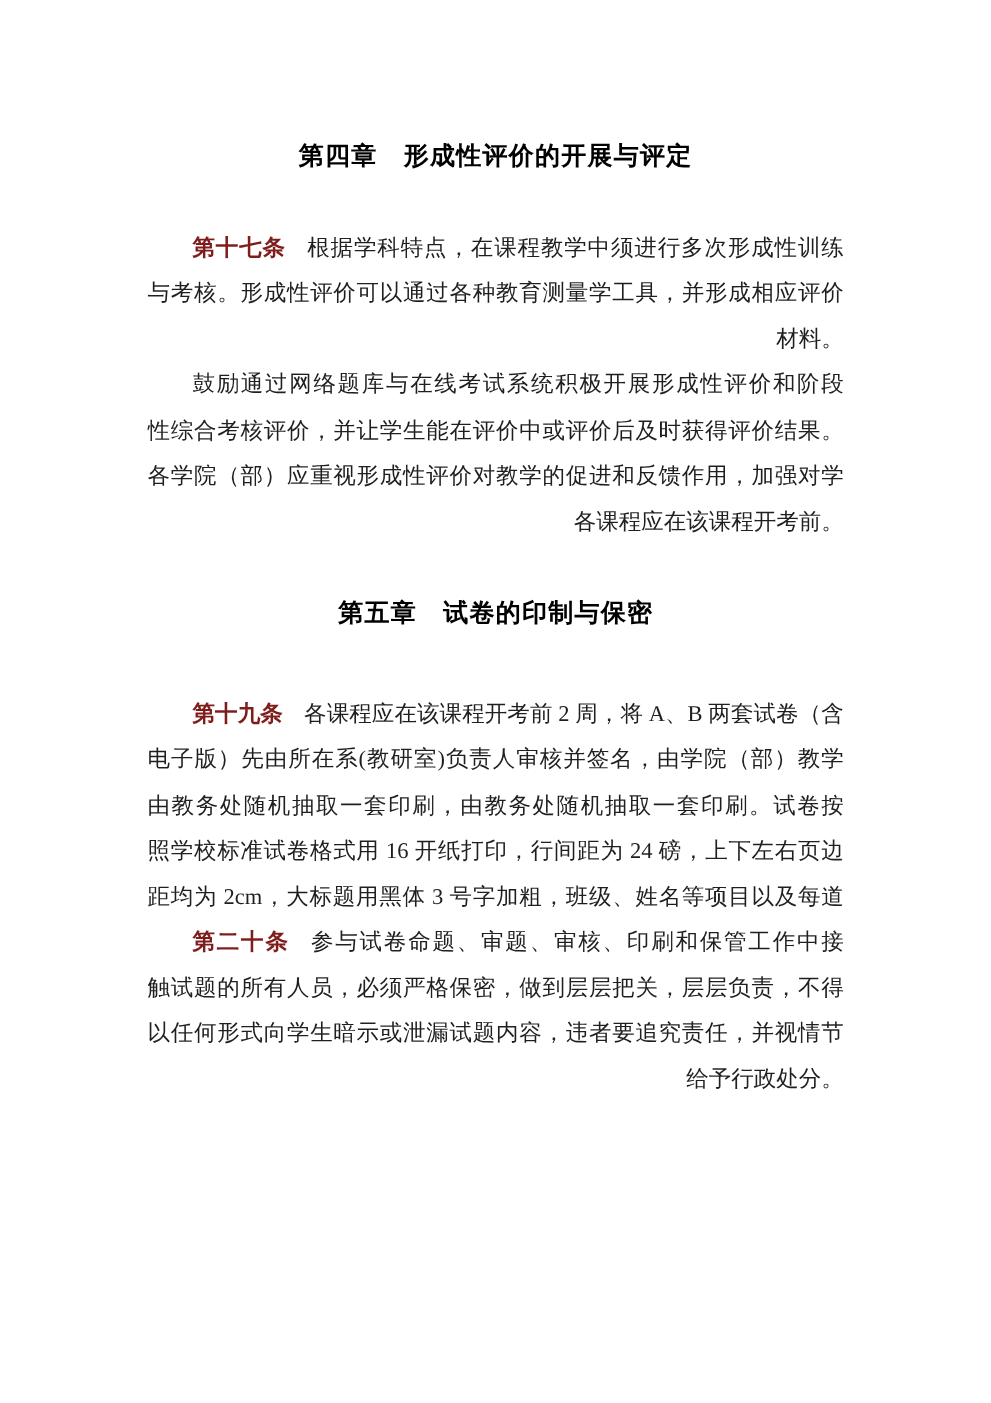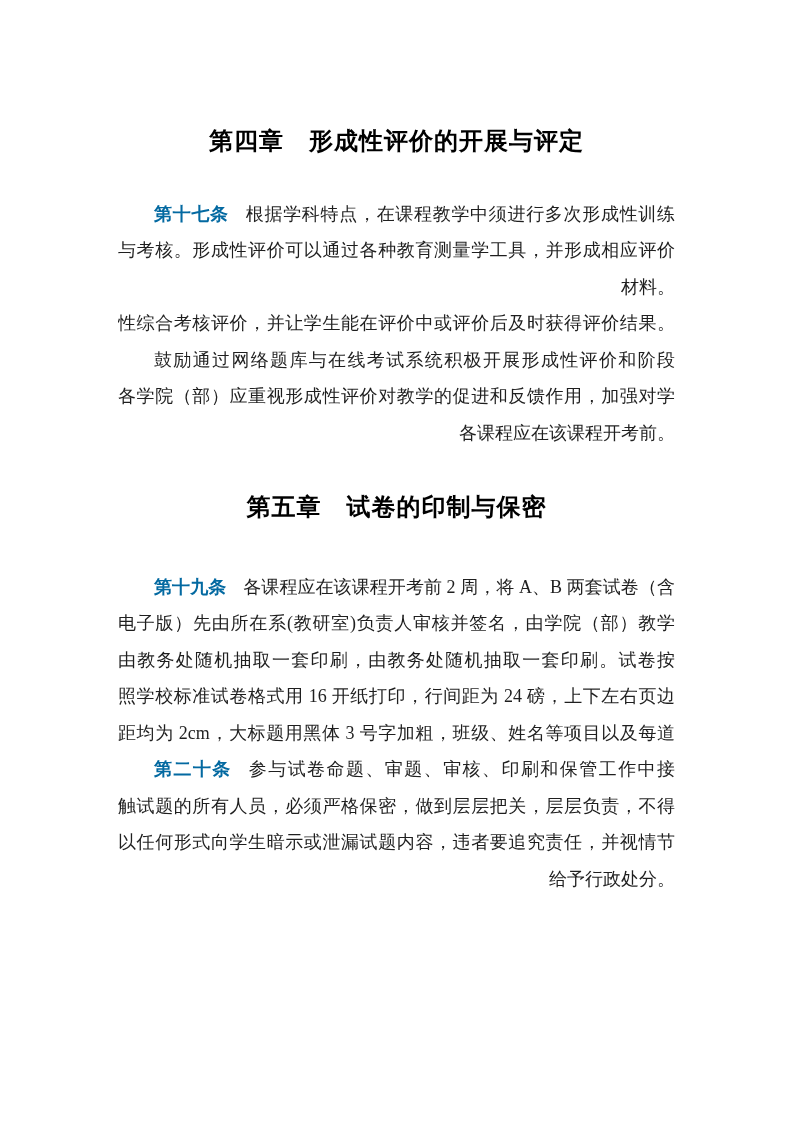--- a/index.html
+++ b/index.html
@@ -14,27 +14,27 @@
     margin: 0 auto;
     background: #ffffff;
     box-sizing: border-box;
     padding: 107px 118px 0 118px;
     font-family: "Liberation Serif", "DejaVu Serif", serif;
     font-size: 18px;
     color: #1f1f1f;
     overflow: hidden;
   }
   .chapter {
-    margin: 16px;
+    margin: 0;
     height: 36.5px;
     line-height: 36.5px;
     text-align: center;
     font-family: "Liberation Sans", "DejaVu Sans", sans-serif;
     font-weight: bold;
-    font-size: 24px;
+    font-size: 20px;
     color: #000000;
     letter-spacing: 1px;
   }
   .para {
     margin: 0;
   }
   .mt36 { margin-top: 36px; }
   .mt38 { margin-top: 38px; }
   .mt43 { margin-top: 43px; }
   .line {
@@ -48,41 +48,41 @@
     text-align: justify;
     text-align-last: justify;
   }
   
   .line.first {
     padding-left: 36px;
   }
   .label {
     font-family: "Liberation Sans", "DejaVu Sans", sans-serif;
     font-weight: bold;
-    color: #0369a1;
+    color: #7f1d1d;
     margin-right: 17px;
   }
   .label:empty { margin-right: 0; }
 </style>
 </head>
 <body>
 
 <div class="page">
 
   <h2 class="chapter">第四章　形成性评价的开展与评定</h2>
 
   <div class="para mt36">
     <div class="line first fill"><span class="label">第十七条</span><span>根据学科特点，在课程教学中须进行多次形成性训练</span></div>
     <div class="line fill">与考核。形成性评价可以通过各种教育测量学工具，并形成相应评价</div>
     <div class="line">材料。</div>
   </div>
 
   <div class="para">
+    <div class="line first fill">鼓励通过网络题库与在线考试系统积极开展形成性评价和阶段</div>
     <div class="line fill">性综合考核评价，并让学生能在评价中或评价后及时获得评价结果。</div>
-    <div class="line first fill">鼓励通过网络题库与在线考试系统积极开展形成性评价和阶段</div>
     <div class="line fill">各学院（部）应重视形成性评价对教学的促进和反馈作用，加强对学</div>
     <div class="line">各课程应在该课程开考前。</div>
   </div>
 
 
   <h2 class="chapter mt38">第五章　试卷的印制与保密</h2>
 
   <div class="para mt43">
     <div class="line first fill"><span class="label">第十九条</span><span>各课程应在该课程开考前 2 周，将 A、B 两套试卷（含</span></div>
     <div class="line fill">电子版）先由所在系(教研室)负责人审核并签名，由学院（部）教学</div>

